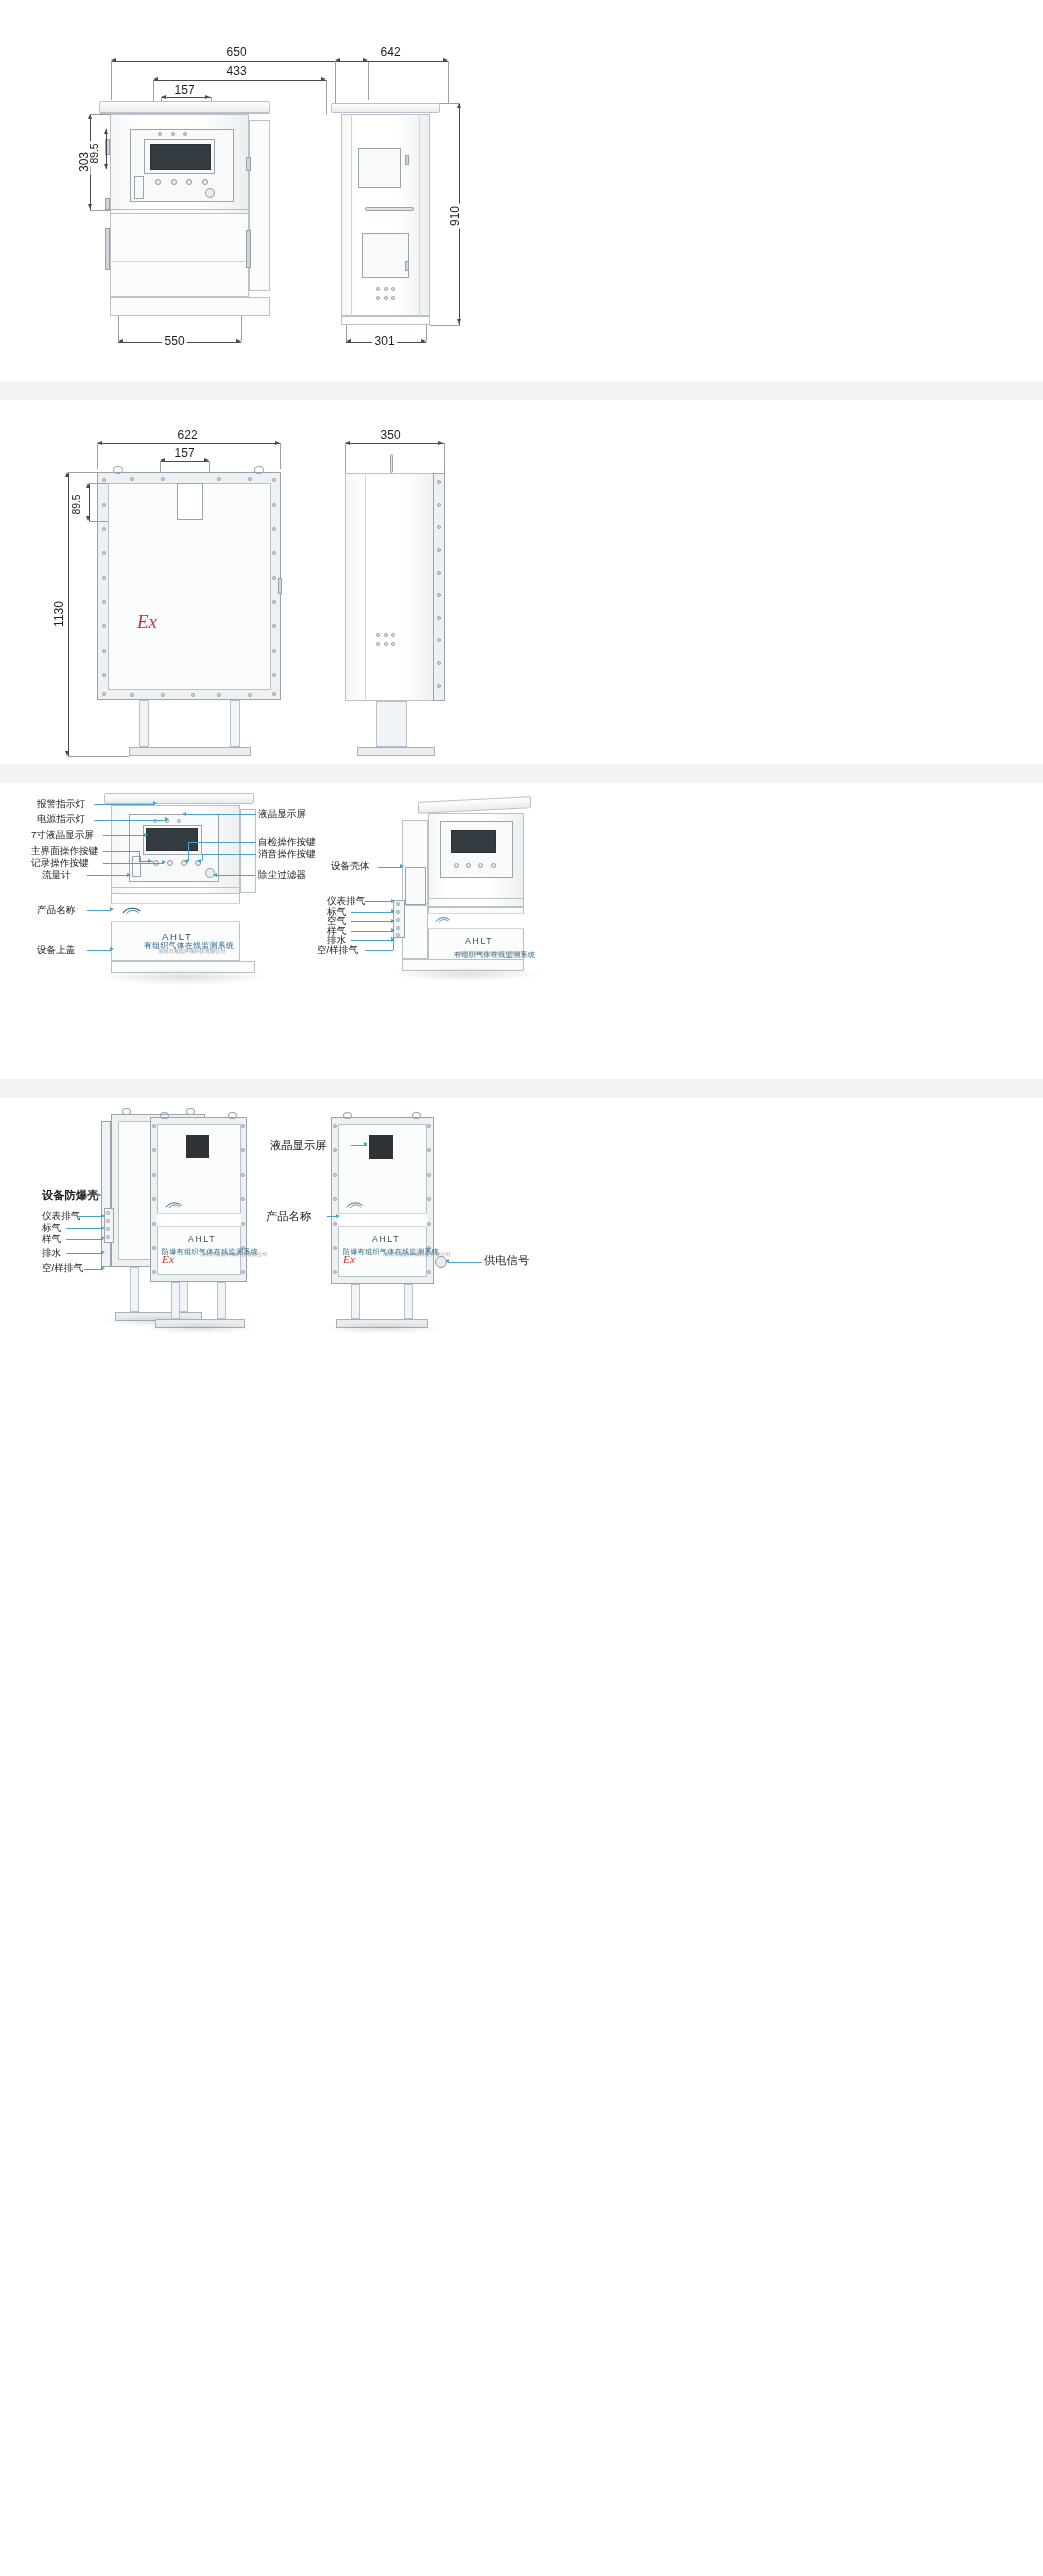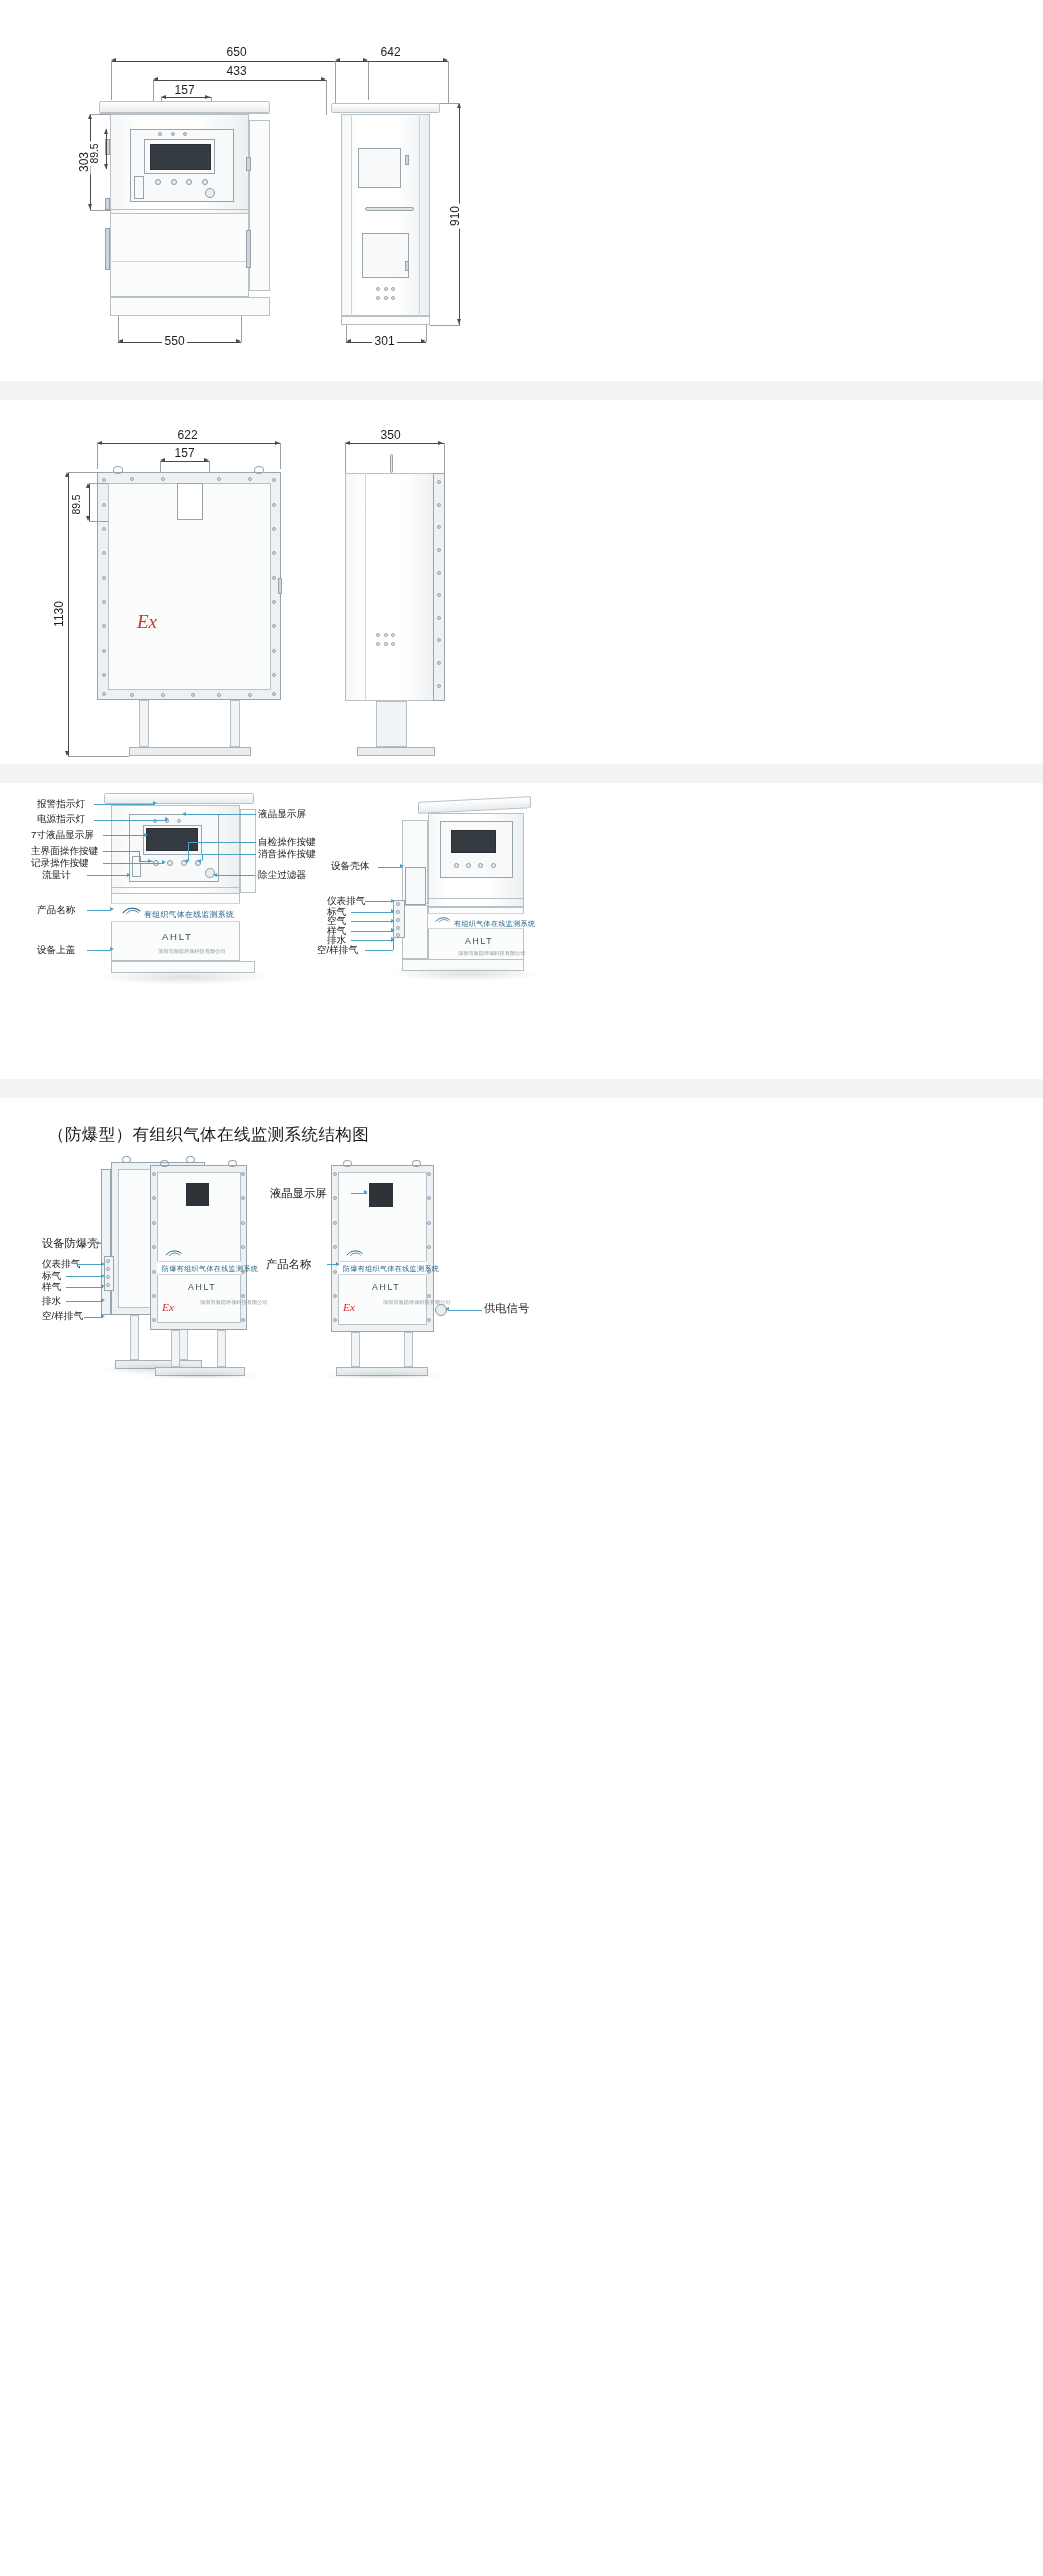--- a/index.html
+++ b/index.html
@@ -116,20 +116,21 @@
     background: #ffffff;
     border-top: 0.9px solid #cfd5da;
     border-bottom: 0.9px solid #cfd5da;
   }
   .brand-text {
     position: absolute;
     font-size: 7.8px;
     color: #16425b;
     white-space: nowrap;
     letter-spacing: 0.4px;
+    margin-top: 31px;
   }
   .brand-text.blue { color: #1b5e84; }
   .ahlt {
     position: absolute;
     font-size: 9.6px;
     letter-spacing: 1.7px;
     color: #3c4a52;
   }
   .tiny-company {
     position: absolute;
@@ -600,41 +601,40 @@
         <div class="lead-v" style="left:393px;top:157px;height:10.4px;"></div>
         <div class="lead-arrow" style="left:391px;top:154px;"></div>
       </div>
 
     </div>
   </div>
 
   <div class="divider"></div>
 
   <div class="section" style="height:280px;">
-    <div class="section-title">（防爆型）有组织气体在线监测系统结构图</div>
 
     <div class="canvas" style="height:237px;">
 
       <div>
         <div class="flange" style="left:111px;top:15.7px;width:94px;height:153px;"></div>
         <div class="body-fill plain" style="left:118px;top:22.6px;width:80px;height:139px;"></div>
         <div class="lifting-ring" style="left:122px;top:10.4px;width:8.7px;height:7px;"></div>
         <div class="lifting-ring" style="left:186px;top:10.4px;width:8.7px;height:7px;"></div>
         <div class="panel" style="left:101px;top:22.6px;width:10.4px;height:146px;background:#f0f3f5;"></div>
         <div class="port-box" style="left:104px;top:110px;width:10.4px;height:35px;"></div>
         <div class="led" style="left:106px;top:113px;width:3.5px;height:3.5px;"></div>
         <div class="led" style="left:106px;top:121px;width:3.5px;height:3.5px;"></div>
         <div class="led" style="left:106px;top:129px;width:3.5px;height:3.5px;"></div>
         <div class="led" style="left:106px;top:137px;width:3.5px;height:3.5px;"></div>
         <div class="leg" style="left:130px;top:169px;width:8.7px;height:45px;"></div>
         <div class="leg" style="left:179px;top:169px;width:8.7px;height:45px;"></div>
         <div class="base-plate" style="left:115px;top:214px;width:87px;height:8.7px;"></div>
         <div class="shadow-ellipse" style="left:101px;top:217px;width:115px;height:12px;"></div>
 
-        <div class="callout big" style="left:42px;top:92px;">设备防爆壳</div>
+        <div class="callout big" style="left:42px;top:92px;font-weight:bold;">设备防爆壳</div>
         <div class="lead" style="left:96px;top:97px;width:5.2px;"></div>
         <div class="lead-arrow" style="left:97px;top:95px;"></div>
 
         <div class="callout" style="left:42px;top:113px;">仪表排气</div>
         <div class="lead" style="left:77px;top:118px;width:26px;"></div>
         <div class="lead-arrow" style="left:101px;top:116px;"></div>
 
         <div class="callout" style="left:42px;top:125px;">标气</div>
         <div class="lead" style="left:66px;top:130px;width:37px;"></div>
         <div class="lead-arrow" style="left:101px;top:128px;"></div>

